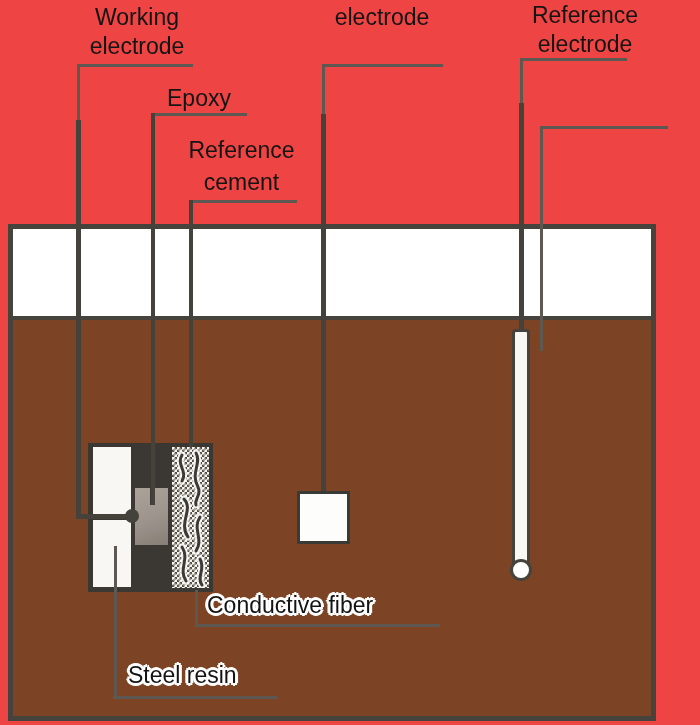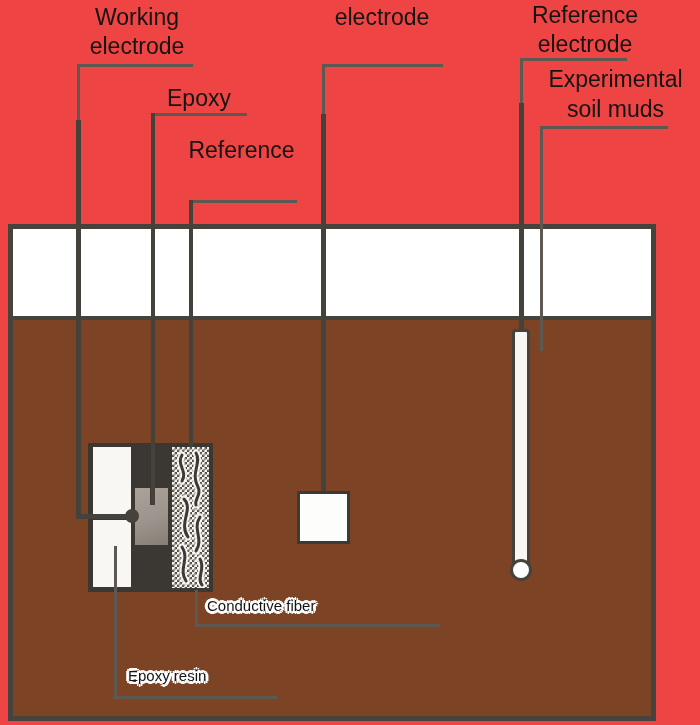--- a/index.html
+++ b/index.html
@@ -10,21 +10,21 @@
   }
   .abs{position:absolute;box-sizing:border-box;}
   .label{
     font-size:23px;line-height:29px;text-align:center;color:var(--text,#141414);
     white-space:nowrap;z-index:6;
   }
   .label span{display:block;}
   .line{background:var(--leader,#5D5952);z-index:5;}
   .wire{background:var(--wire,#45413B);z-index:5;}
   .outlined{
-    font-size:15px;line-height:27px;z-index:6;white-space:nowrap;
+    font-size:23px;line-height:27px;z-index:6;white-space:nowrap;
     text-shadow:
       -2px -2px 0 #fff, 0 -2px 0 #fff, 2px -2px 0 #fff,
       -2px 0 0 #fff, 2px 0 0 #fff,
       -2px 2px 0 #fff, 0 2px 0 #fff, 2px 2px 0 #fff,
       -3px 0 0 #fff, 3px 0 0 #fff, 0 3px 0 #fff, 0 -3px 0 #fff;
   }
   #tank{
     left:8px;top:224px;width:648px;height:497px;
     border:5px solid var(--outline,#46423C);background:#ffffff;z-index:1;
   }
@@ -77,31 +77,28 @@
 
   <div class="abs label" style="left:67px;top:3px;width:140px;">
     <span>Working</span>
     <span>electrode</span>
   </div>
   <div class="abs label" style="left:151px;top:84px;width:96px;">
     <span>Epoxy</span>
   </div>
   <div class="abs label" style="left:174px;top:134px;width:135px;line-height:32px;">
     <span>Reference</span>
+    <span>cement</span>
   </div>
   <div class="abs label" style="left:312px;top:3px;width:140px;">
     <span>electrode</span>
   </div>
   <div class="abs label" style="left:515px;top:1px;width:140px;">
     <span>Reference</span>
     <span>electrode</span>
-  </div>
-  <div class="abs label" style="left:533px;top:64px;width:165px;line-height:30px;">
-    <span>Experimental</span>
-    <span>soil muds</span>
   </div>
 
   <div class="abs line" style="left:77px;top:64px;width:116px;height:3px;"></div>
   <div class="abs line" style="left:77px;top:64px;width:3px;height:58px;"></div>
 
   <div class="abs line" style="left:151px;top:113px;width:96px;height:3px;"></div>
   <div class="abs line" style="left:151px;top:113px;width:4px;height:392px;background:var(--wire,#45413B);"></div>
 
   <div class="abs line" style="left:189px;top:200px;width:108px;height:3px;"></div>
   <div class="abs line" style="left:189px;top:200px;width:4px;height:247px;background:var(--wire,#45413B);"></div>
@@ -157,16 +154,16 @@
 
   <div id="aux-square" class="abs"></div>
 
   <div id="ref-rod" class="abs"></div>
   <div id="ref-ball" class="abs"></div>
 
   <div class="abs outlined" style="left:207px;top:592px;">
     <span>Conductive fiber</span>
   </div>
   <div class="abs outlined" style="left:128px;top:662px;">
-    <span>Epoxy resin</span>
+    <span>Steel resin</span>
   </div>
 
 </div>
 
 </body></html>

